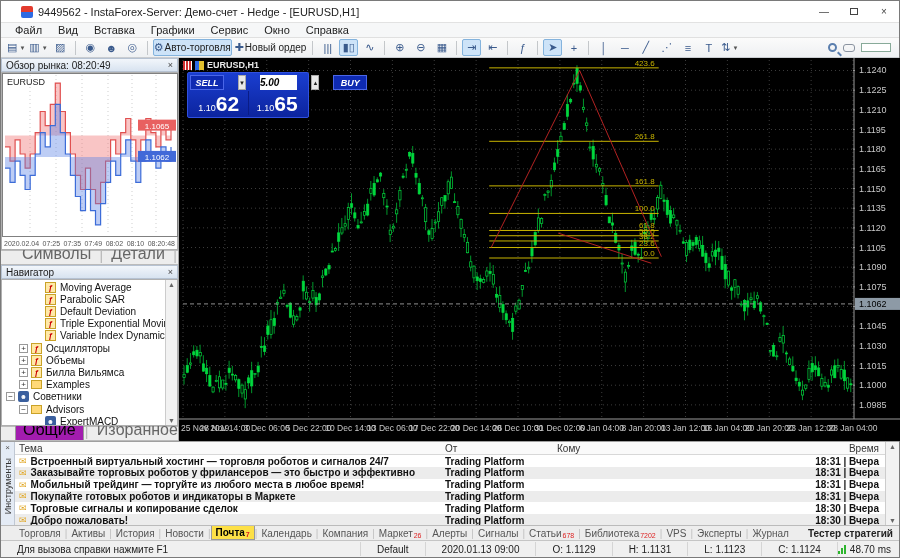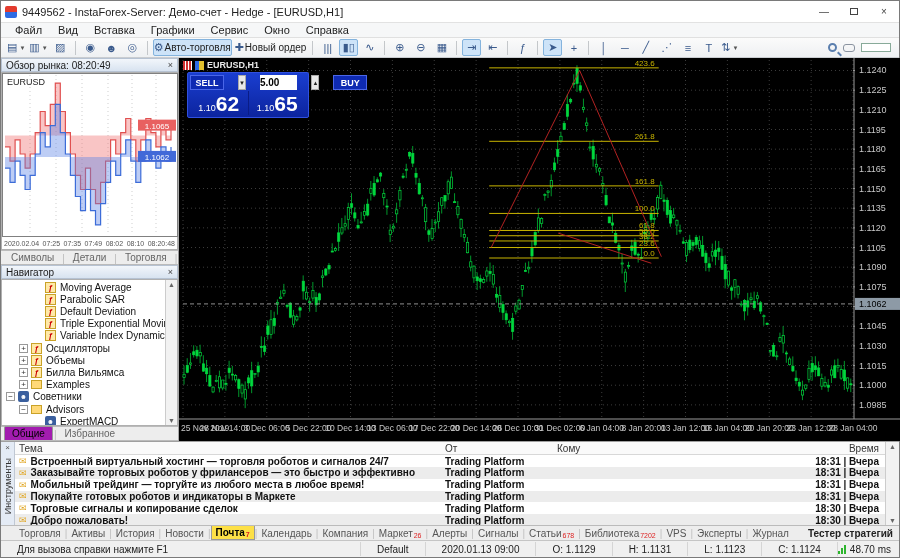--- a/index.html
+++ b/index.html
@@ -3,21 +3,21 @@
 <meta charset="utf-8">
 <style>
   * { margin:0; padding:0; box-sizing:border-box; }
   html,body { width:900px; height:558px; overflow:hidden;
     font-family:"Liberation Sans", sans-serif; font-size:11px; background:#e8e8e8; }
   .app { width:900px; height:558px; border:1px solid #7a7a7a; background:#f0f0f0;
     display:flex; flex-direction:column; }
 
   
   .titlebar { height:24px; background:#ffffff; display:flex; align-items:center;
-    padding-left:4px; border-bottom:1px solid #e2e2e2; }
+    padding-left:20px; border-bottom:1px solid #e2e2e2; }
   .app-icon { width:12px; height:12px; margin-right:5px;
     background:linear-gradient(180deg,#e33b2e 0 50%,#2e6be3 50% 100%); border-radius:2px; }
   .titlebar .title { flex:1; font-size:11px; color:#222; }
   .win-controls { display:flex; height:100%; }
   .win-btn { width:30px; display:flex; align-items:center; justify-content:center;
     color:#444; font-size:10px; }
   .restore-glyph { width:8px; height:7px; border:1px solid #444; }
 
   .menubar { height:16px; background:#f6f7f8; display:flex; align-items:center;
     padding-left:6px; border-bottom:1px solid #e0e0e0; }
@@ -46,21 +46,21 @@
   .panel-header { height:14px; background:linear-gradient(#f2f6fb,#d8e3f0);
     border:1px solid #b6c2d2; display:flex; align-items:center; padding:0 4px;
     font-size:10px; color:#1a1a1a; }
   .panel-header .ph-close { margin-left:auto; font-size:9px; color:#444; }
 
   .tickchart-wrap { height:178px; background:#fff; border:1px solid #b0b0b0; position:relative; }
   .tick-times { position:absolute; bottom:0; left:0; right:0; height:12px; display:flex;
     justify-content:space-between; padding:0 2px; font-size:7px; color:#555; align-items:center; }
 
   .subtabs { height:15px; background:#ededed; border-top:1px solid #bbb; border-bottom:1px solid #bbb;
-    display:flex; align-items:flex-end; padding-left:3px; font-size:10px; color:#666; }
+    display:flex; align-items:flex-end; padding-left:14px; font-size:16px; color:#666; }
   .subtab { padding:1px 7px; display:flex; align-items:center; }
   .subtab.active { background:#a21caf; border:1px solid #999; border-bottom:none; color:#000;
     border-radius:2px 2px 0 0; }
   .subtab-sep { color:#bbb; padding:0 1px; }
 
   .nav-tree { flex:1; background:#fff; border:1px solid #b0b0b0; overflow:hidden;
     position:relative; padding-top:1px; }
   .tree-row { height:12.2px; display:flex; align-items:center; font-size:10px; color:#111;
     white-space:nowrap; }
   .expander { width:9px; height:9px; border:1px solid #999; background:#fff; font-size:8px;
@@ -79,21 +79,21 @@
   .chart-area { flex:1; background:#000; position:relative; }
   .chart-svg text { font-family:"Liberation Sans", sans-serif; }
   .chart-overlay-title { position:absolute; left:4px; top:2px; display:flex; align-items:center;
     gap:3px; color:#e8e8e8; font-size:9px; font-weight:bold; }
   .mini-ic1 { width:9px; height:9px; background:repeating-linear-gradient(90deg,#d03030 0 2px,#fff 2px 3px); }
   .mini-ic2 { width:9px; height:9px; background:linear-gradient(90deg,#2e6be3 0 50%,#e3c12e 50% 100%); }
 
   .oneclick { position:absolute; left:8px; top:14px; width:122px;
     background:linear-gradient(#1a3ed0,#0c249e); border:1px solid #3050e0; border-radius:2px;
     padding:2px; color:#fff; }
-  .oc-row1 { display:flex; height:15px; gap:14px; }
+  .oc-row1 { display:flex; height:15px; gap:14px;font-style:italic; }
   .oc-btn { flex:none; width:34px; background:#0e2ab2; border:1px solid #4a66e8; color:#fff;
     font-size:9px; font-weight:bold; display:flex; align-items:center; justify-content:center; }
   .oc-spin { width:10px; background:#e8e8e8; color:#222; font-size:6px; display:flex;
     align-items:center; justify-content:center; border:1px solid #aaa; }
   .oc-vol { flex:1; background:#fff; color:#000; font-size:10px; font-weight:bold;
     display:flex; align-items:center; justify-content:flex-end; padding-right:18px; }
   .oc-row2 { display:flex; margin-top:1px; }
   .oc-price { flex:1; display:flex; align-items:flex-end; justify-content:center; height:24px; }
   .oc-price .small { font-size:9px; margin-bottom:2px; }
   .oc-price .big { font-size:21px; font-weight:bold; line-height:22px; }

